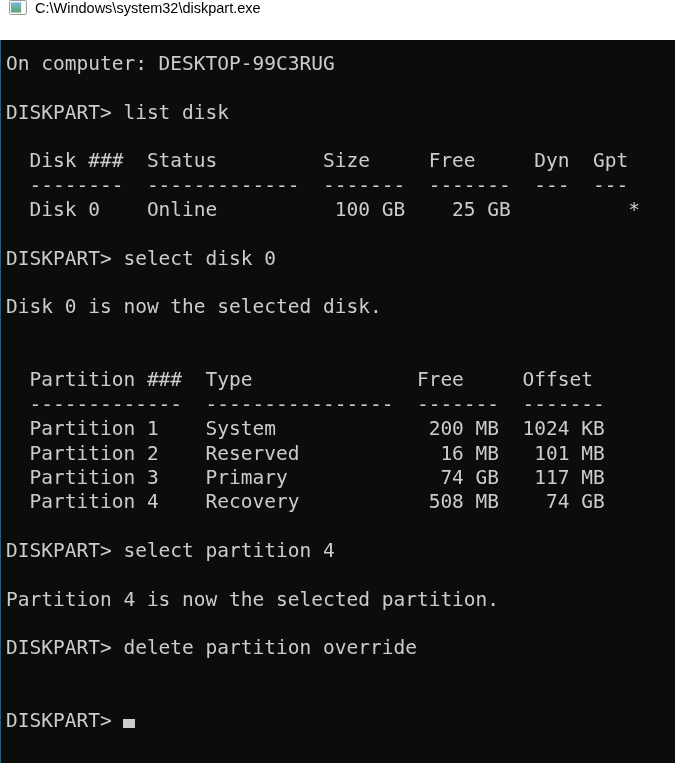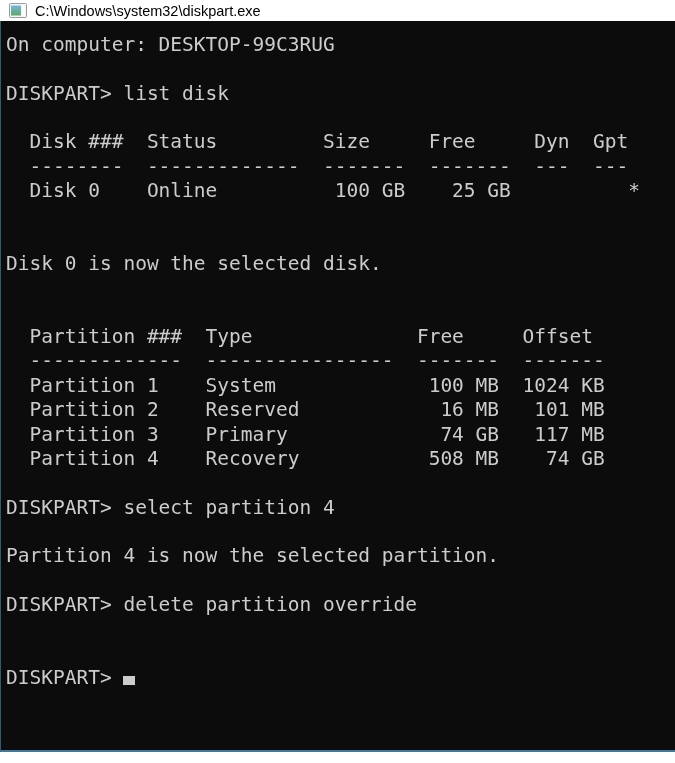--- a/index.html
+++ b/index.html
@@ -8,24 +8,23 @@
     background: #ffffff;
   }
   .window {
     width: 675px;
     height: 763px;
     overflow: hidden;
     background: #ffffff;
     position: relative;
   }
   .titlebar {
-    height: 21px;
+    height: 40px;
     background: #ffffff;
     display: flex;
-    align-items: center;
     font-family: "Liberation Sans", sans-serif;
     font-size: 14.5px;
     color: #000000;
     user-select: none;
   }
   .titlebar-icon {
     width: 18px;
     height: 15px;
     margin-left: 9px;
     margin-right: 8px;
@@ -78,27 +77,28 @@
 
   <div class="console">
     <div class="line">On computer: DESKTOP-99C3RUG</div>
     <div class="line"></div>
     <div class="line">DISKPART&gt; list disk</div>
     <div class="line"></div>
     <div class="line">  Disk ###  Status         Size     Free     Dyn  Gpt</div>
     <div class="line">  --------  -------------  -------  -------  ---  ---</div>
     <div class="line">  Disk 0    Online          100 GB    25 GB          *</div>
     <div class="line"></div>
+    <div class="line">DISKPART&gt; select disk 0</div>
     <div class="line"></div>
     <div class="line">Disk 0 is now the selected disk.</div>
     <div class="line"></div>
     <div class="line"></div>
     <div class="line">  Partition ###  Type              Free     Offset</div>
     <div class="line">  -------------  ----------------  -------  -------</div>
-    <div class="line">  Partition 1    System             100 MB  1024 KB</div>
+    <div class="line">  Partition 1    System             200 MB  1024 KB</div>
     <div class="line">  Partition 2    Reserved            16 MB   101 MB</div>
     <div class="line">  Partition 3    Primary             74 GB   117 MB</div>
     <div class="line">  Partition 4    Recovery           508 MB    74 GB</div>
     <div class="line"></div>
     <div class="line">DISKPART&gt; select partition 4</div>
     <div class="line"></div>
     <div class="line">Partition 4 is now the selected partition.</div>
     <div class="line"></div>
     <div class="line">DISKPART&gt; delete partition override</div>
     <div class="line"></div>

